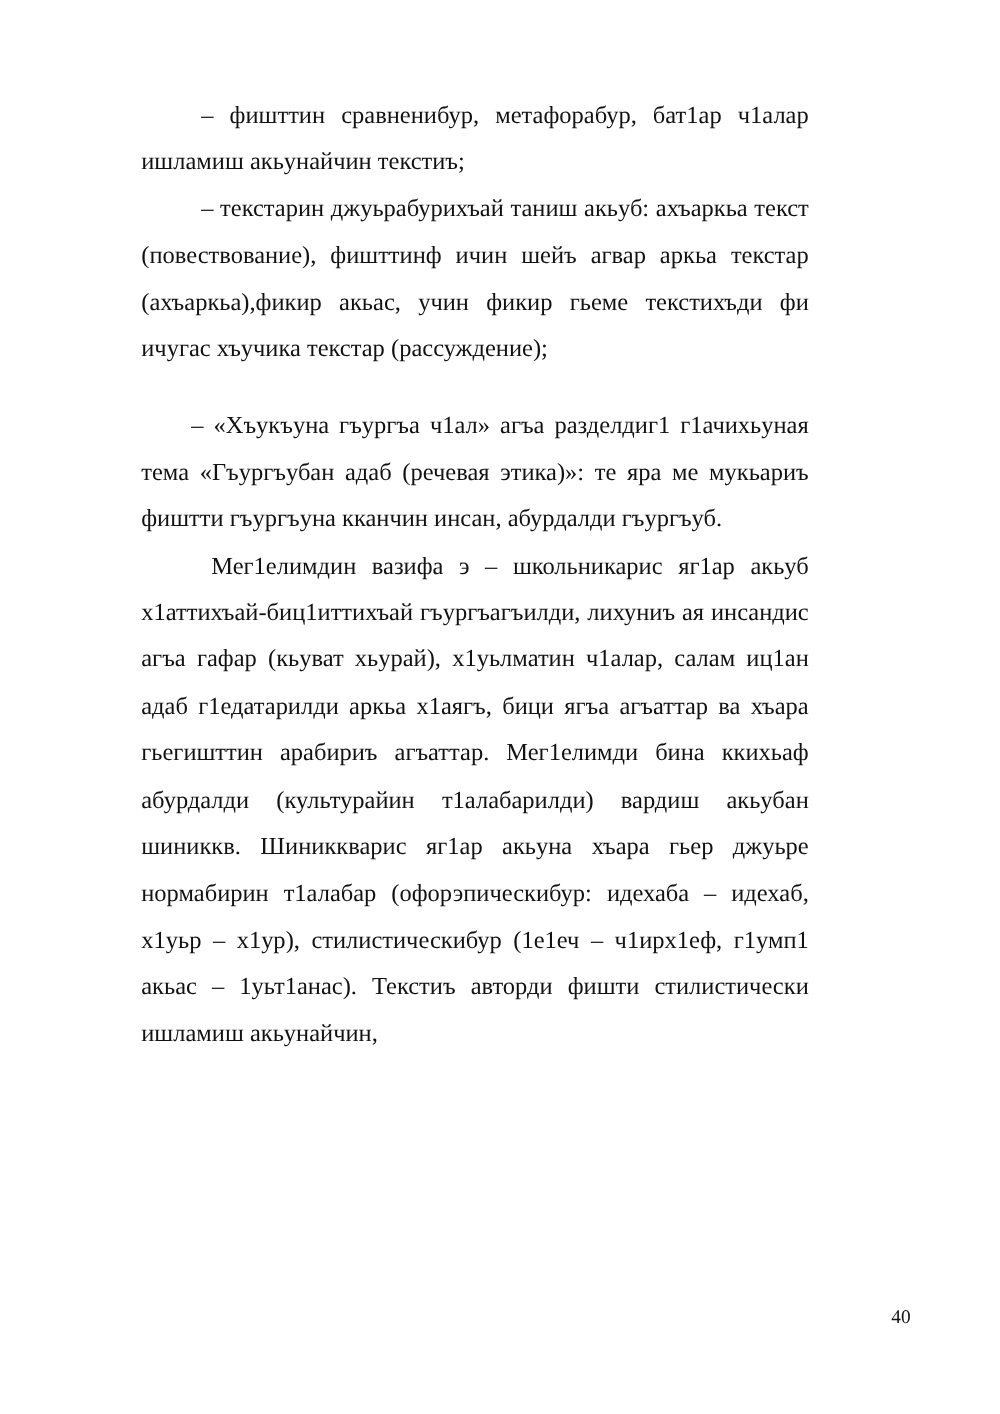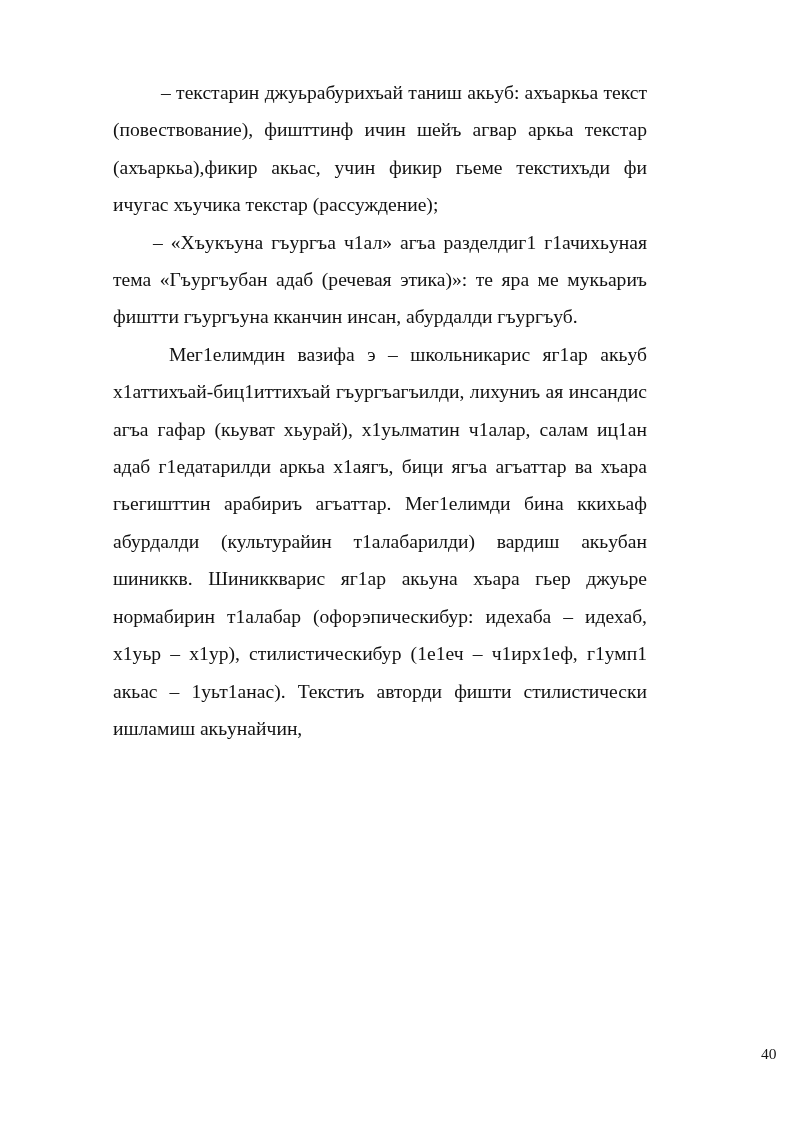--- a/index.html
+++ b/index.html
@@ -38,45 +38,48 @@
     text-indent: 0;
     text-align: justify;
     text-align-last: left;
     hyphens: none;
   }
   .para.indent {
     text-indent: 48px;
   }
   .para.indent-sm {
     text-indent: 40px;
+    margin-top: 24px;
   }
   .para.indent-lg {
     text-indent: 56px;
   }
   .it {
   }
   #page-number {
     position: absolute;
     left: 713px;
     top: 1044px;
     width: 40px;
     font-size: 15.5px;
     line-height: 19px;
     text-align: left;
     color: #151515;
-    margin-left: 48px;
   }
 </style>
 </head>
 <body>
 
 <div id="page">
 
   <div id="text-column">
 
+    <p class="para indent">
+      <span>– фишттин сравненибур, метафорабур, бат1ар ч1алар ишламиш акьунайчин текстиъ;</span>
+    </p>
 
     <p class="para indent">
       <span>– текстарин джуьрабурихъай таниш акьуб: ахъаркьа текст (</span><span class="it">повествование</span><span>), фишттинф ичин шейъ агвар аркьа текстар (</span><span class="it">ахъаркьа</span><span>),фикир акьас, учин фикир гьеме текстихъди фи ичугас хъучика текстар (</span><span class="it">рассуждение</span><span>);</span>
     </p>
 
 
 
 
     <p class="para indent-sm">
       <span>– «Хъукъуна гъургъа ч1ал» агъа разделдиг1 г1ачихьуная тема «Гъургъубан адаб (речевая этика)»: те яра ме мукьариъ фиштти гъургъуна кканчин инсан, абурдалди гъургъуб.</span>

